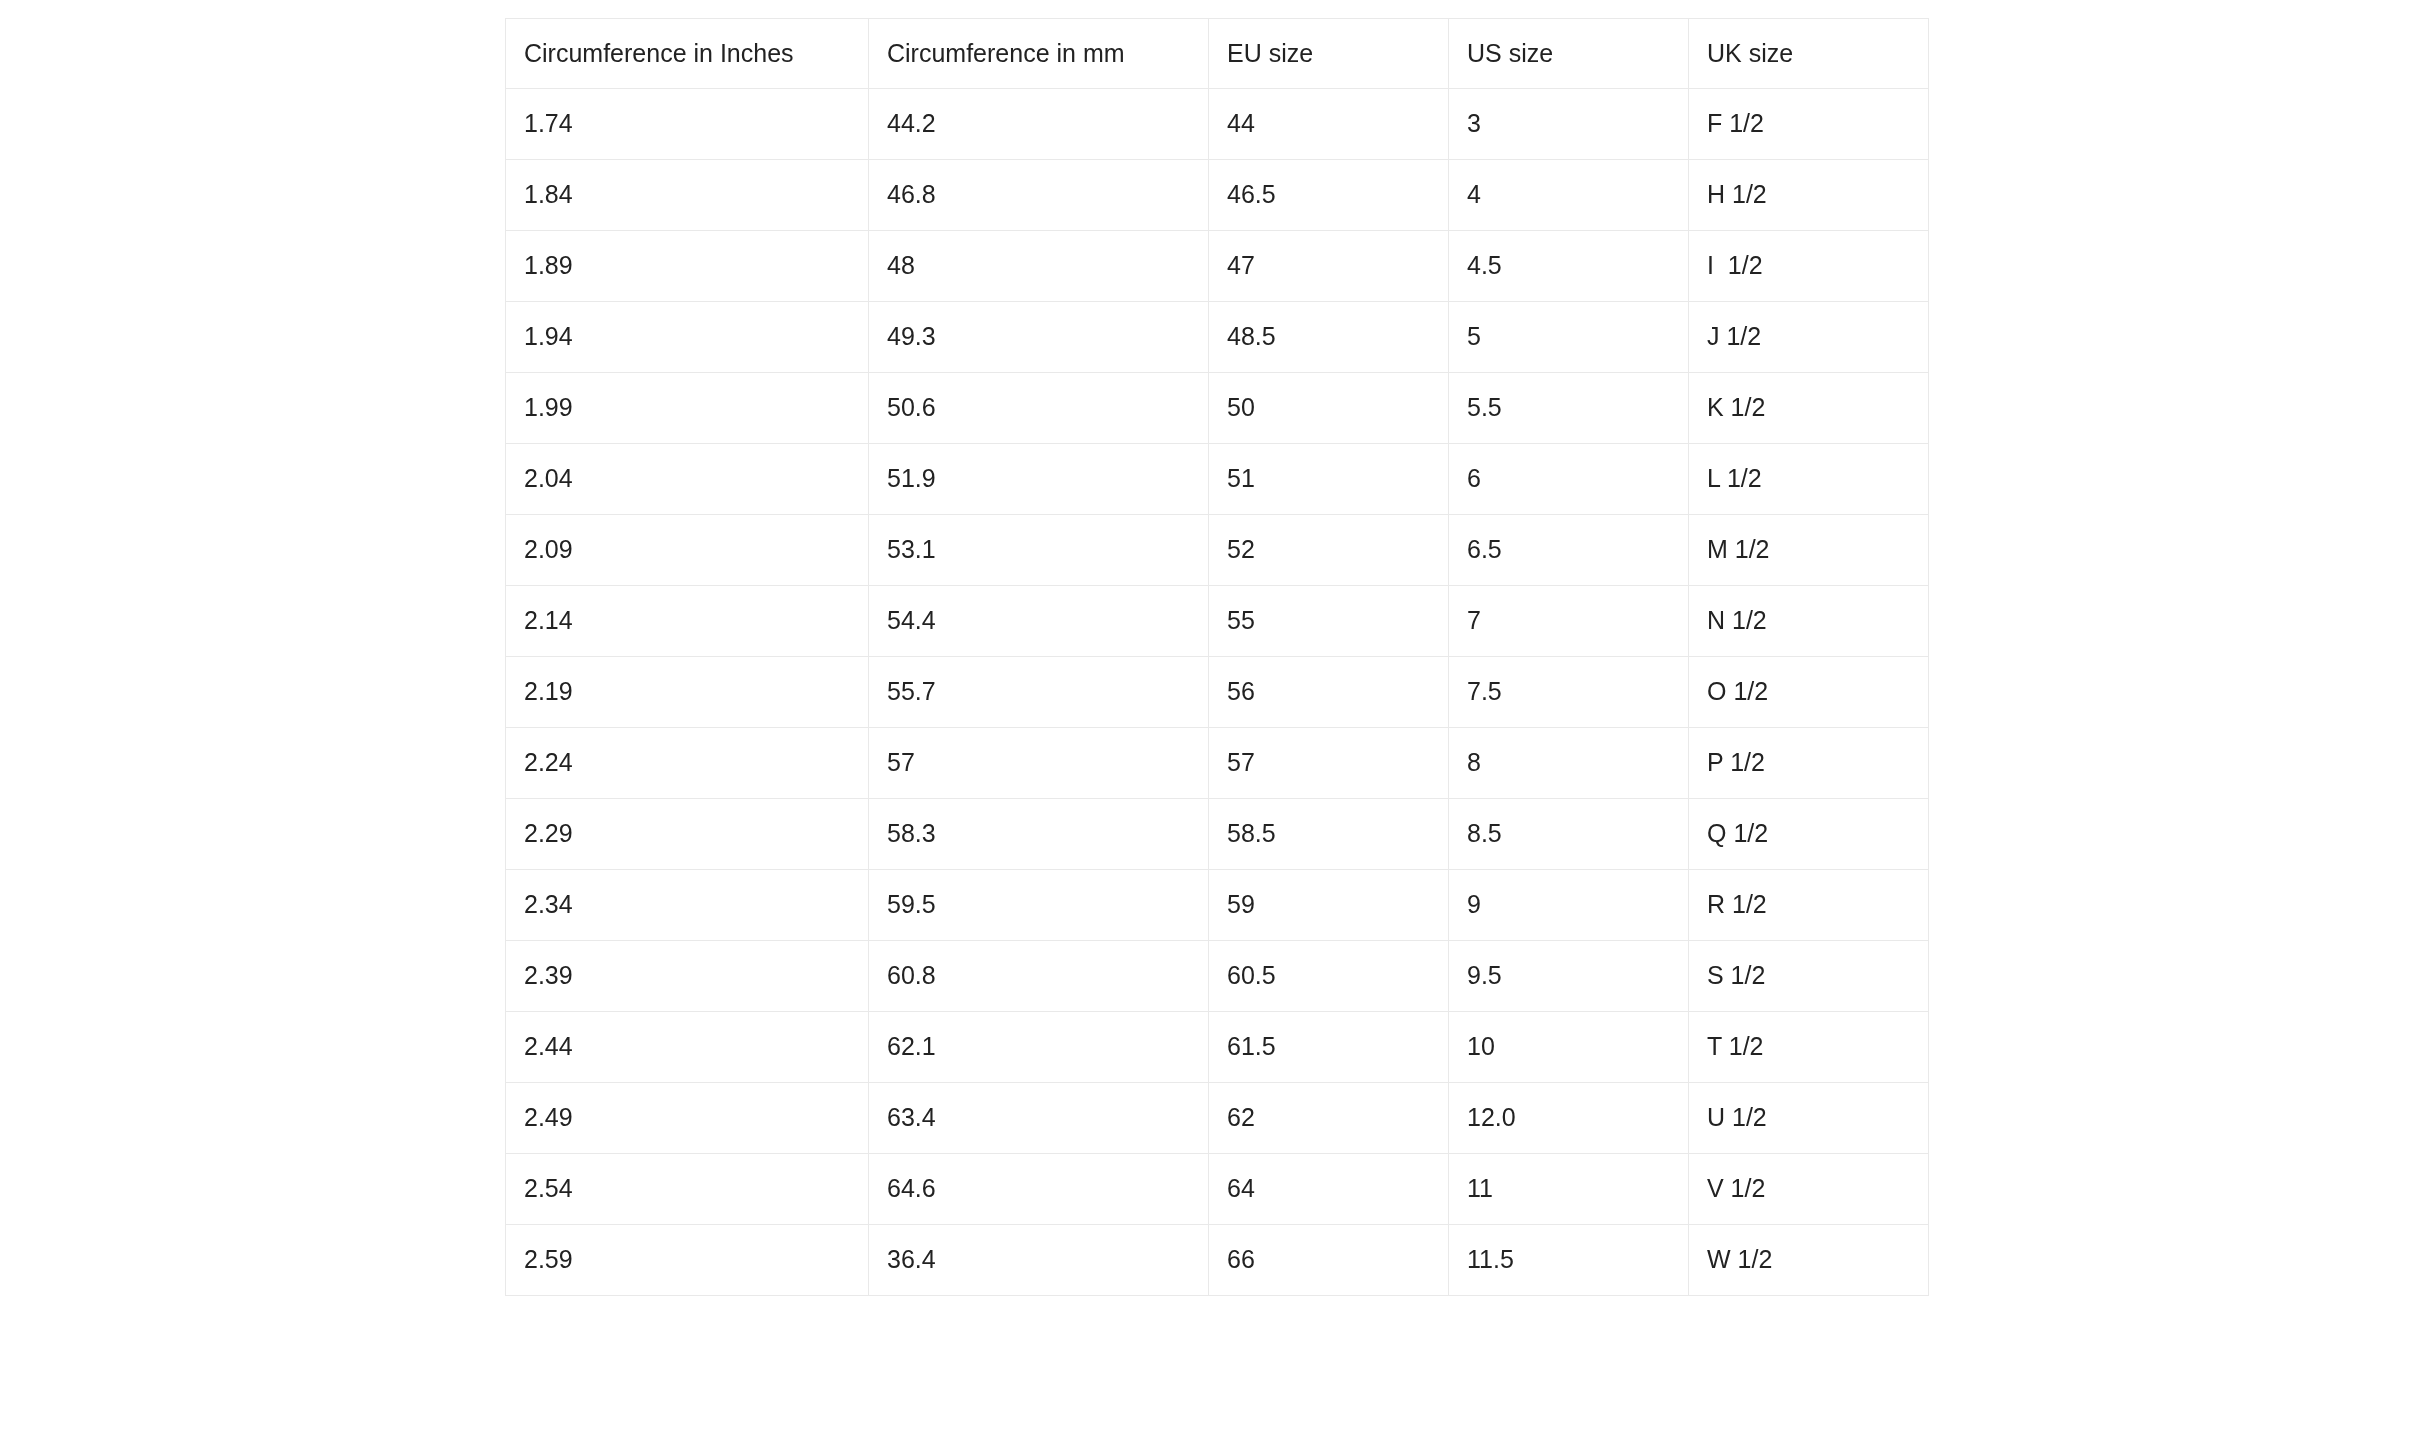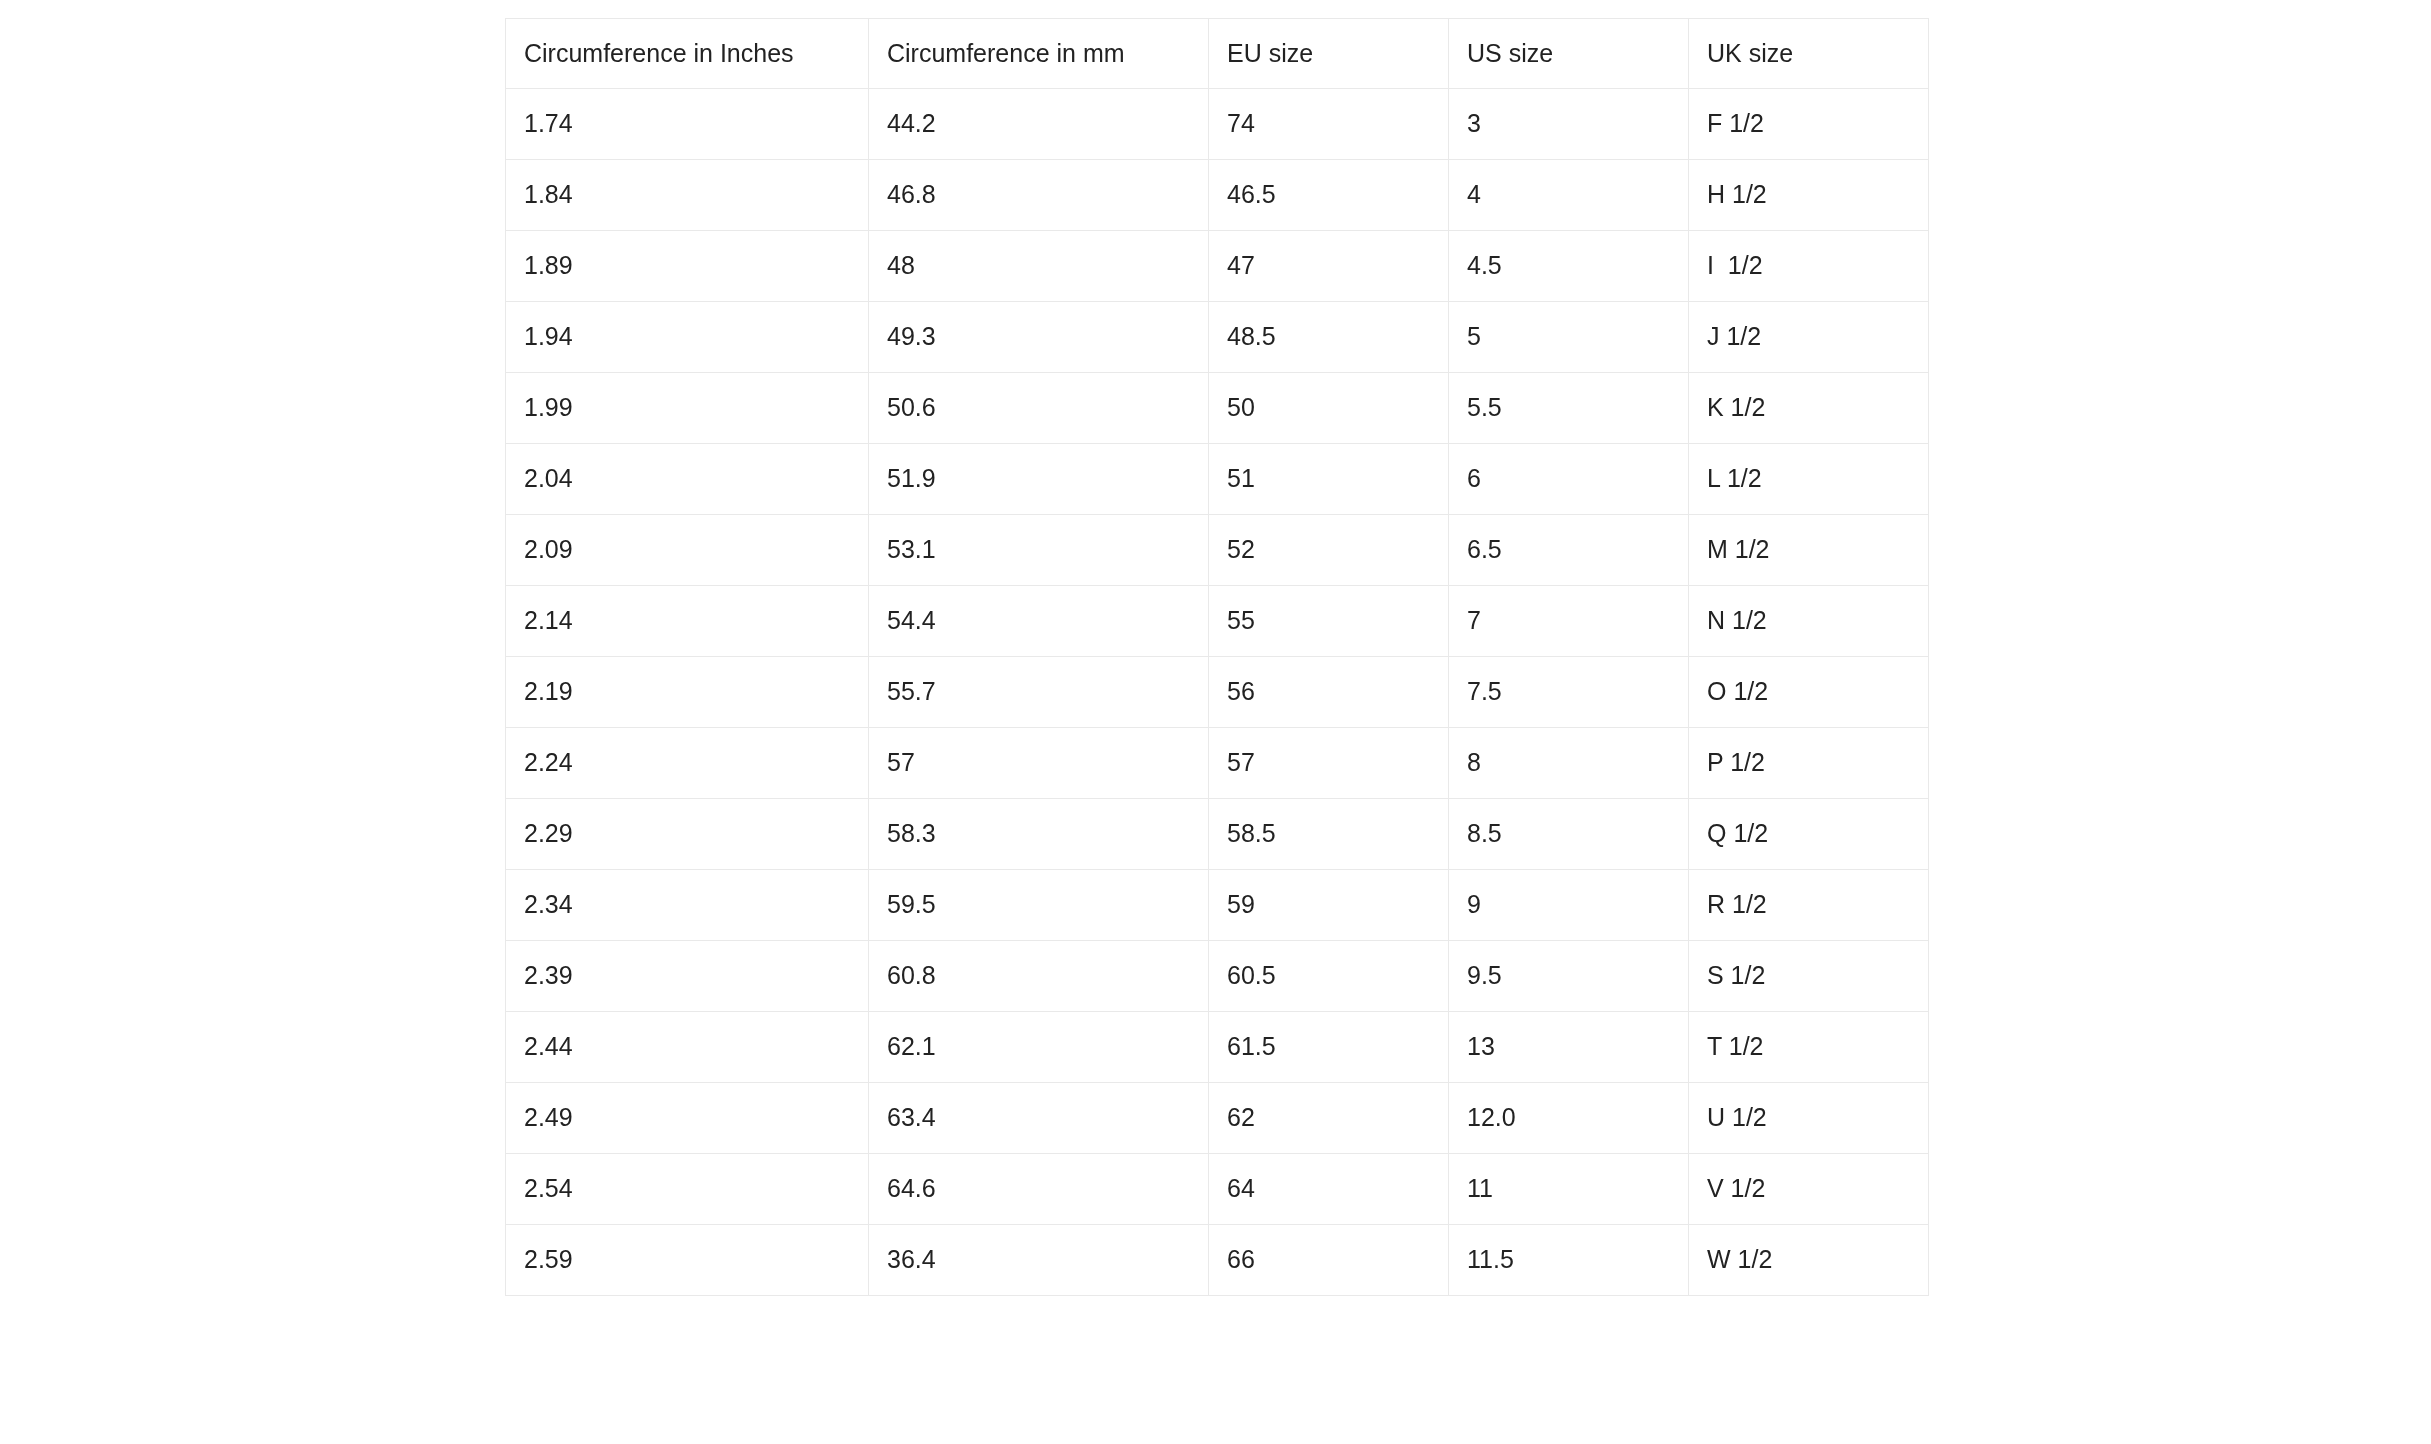--- a/index.html
+++ b/index.html
@@ -79,21 +79,21 @@
           <th>Circumference in mm</th>
           <th>EU size</th>
           <th>US size</th>
           <th>UK size</th>
         </tr>
       </thead>
       <tbody id="table-body">
           <tr>
             <td>1.74</td>
             <td>44.2</td>
-            <td>74</td>
+            <td>44</td>
             <td>3</td>
             <td>F 1/2</td>
           </tr>
           <tr>
             <td>1.84</td>
             <td>46.8</td>
             <td>46.5</td>
             <td>4</td>
             <td>H 1/2</td>
           </tr>
@@ -171,21 +171,21 @@
             <td>2.39</td>
             <td>60.8</td>
             <td>60.5</td>
             <td>9.5</td>
             <td>S 1/2</td>
           </tr>
           <tr>
             <td>2.44</td>
             <td>62.1</td>
             <td>61.5</td>
-            <td>13</td>
+            <td>10</td>
             <td>T 1/2</td>
           </tr>
           <tr>
             <td>2.49</td>
             <td>63.4</td>
             <td>62</td>
             <td>12.0</td>
             <td>U 1/2</td>
           </tr>
           <tr>

